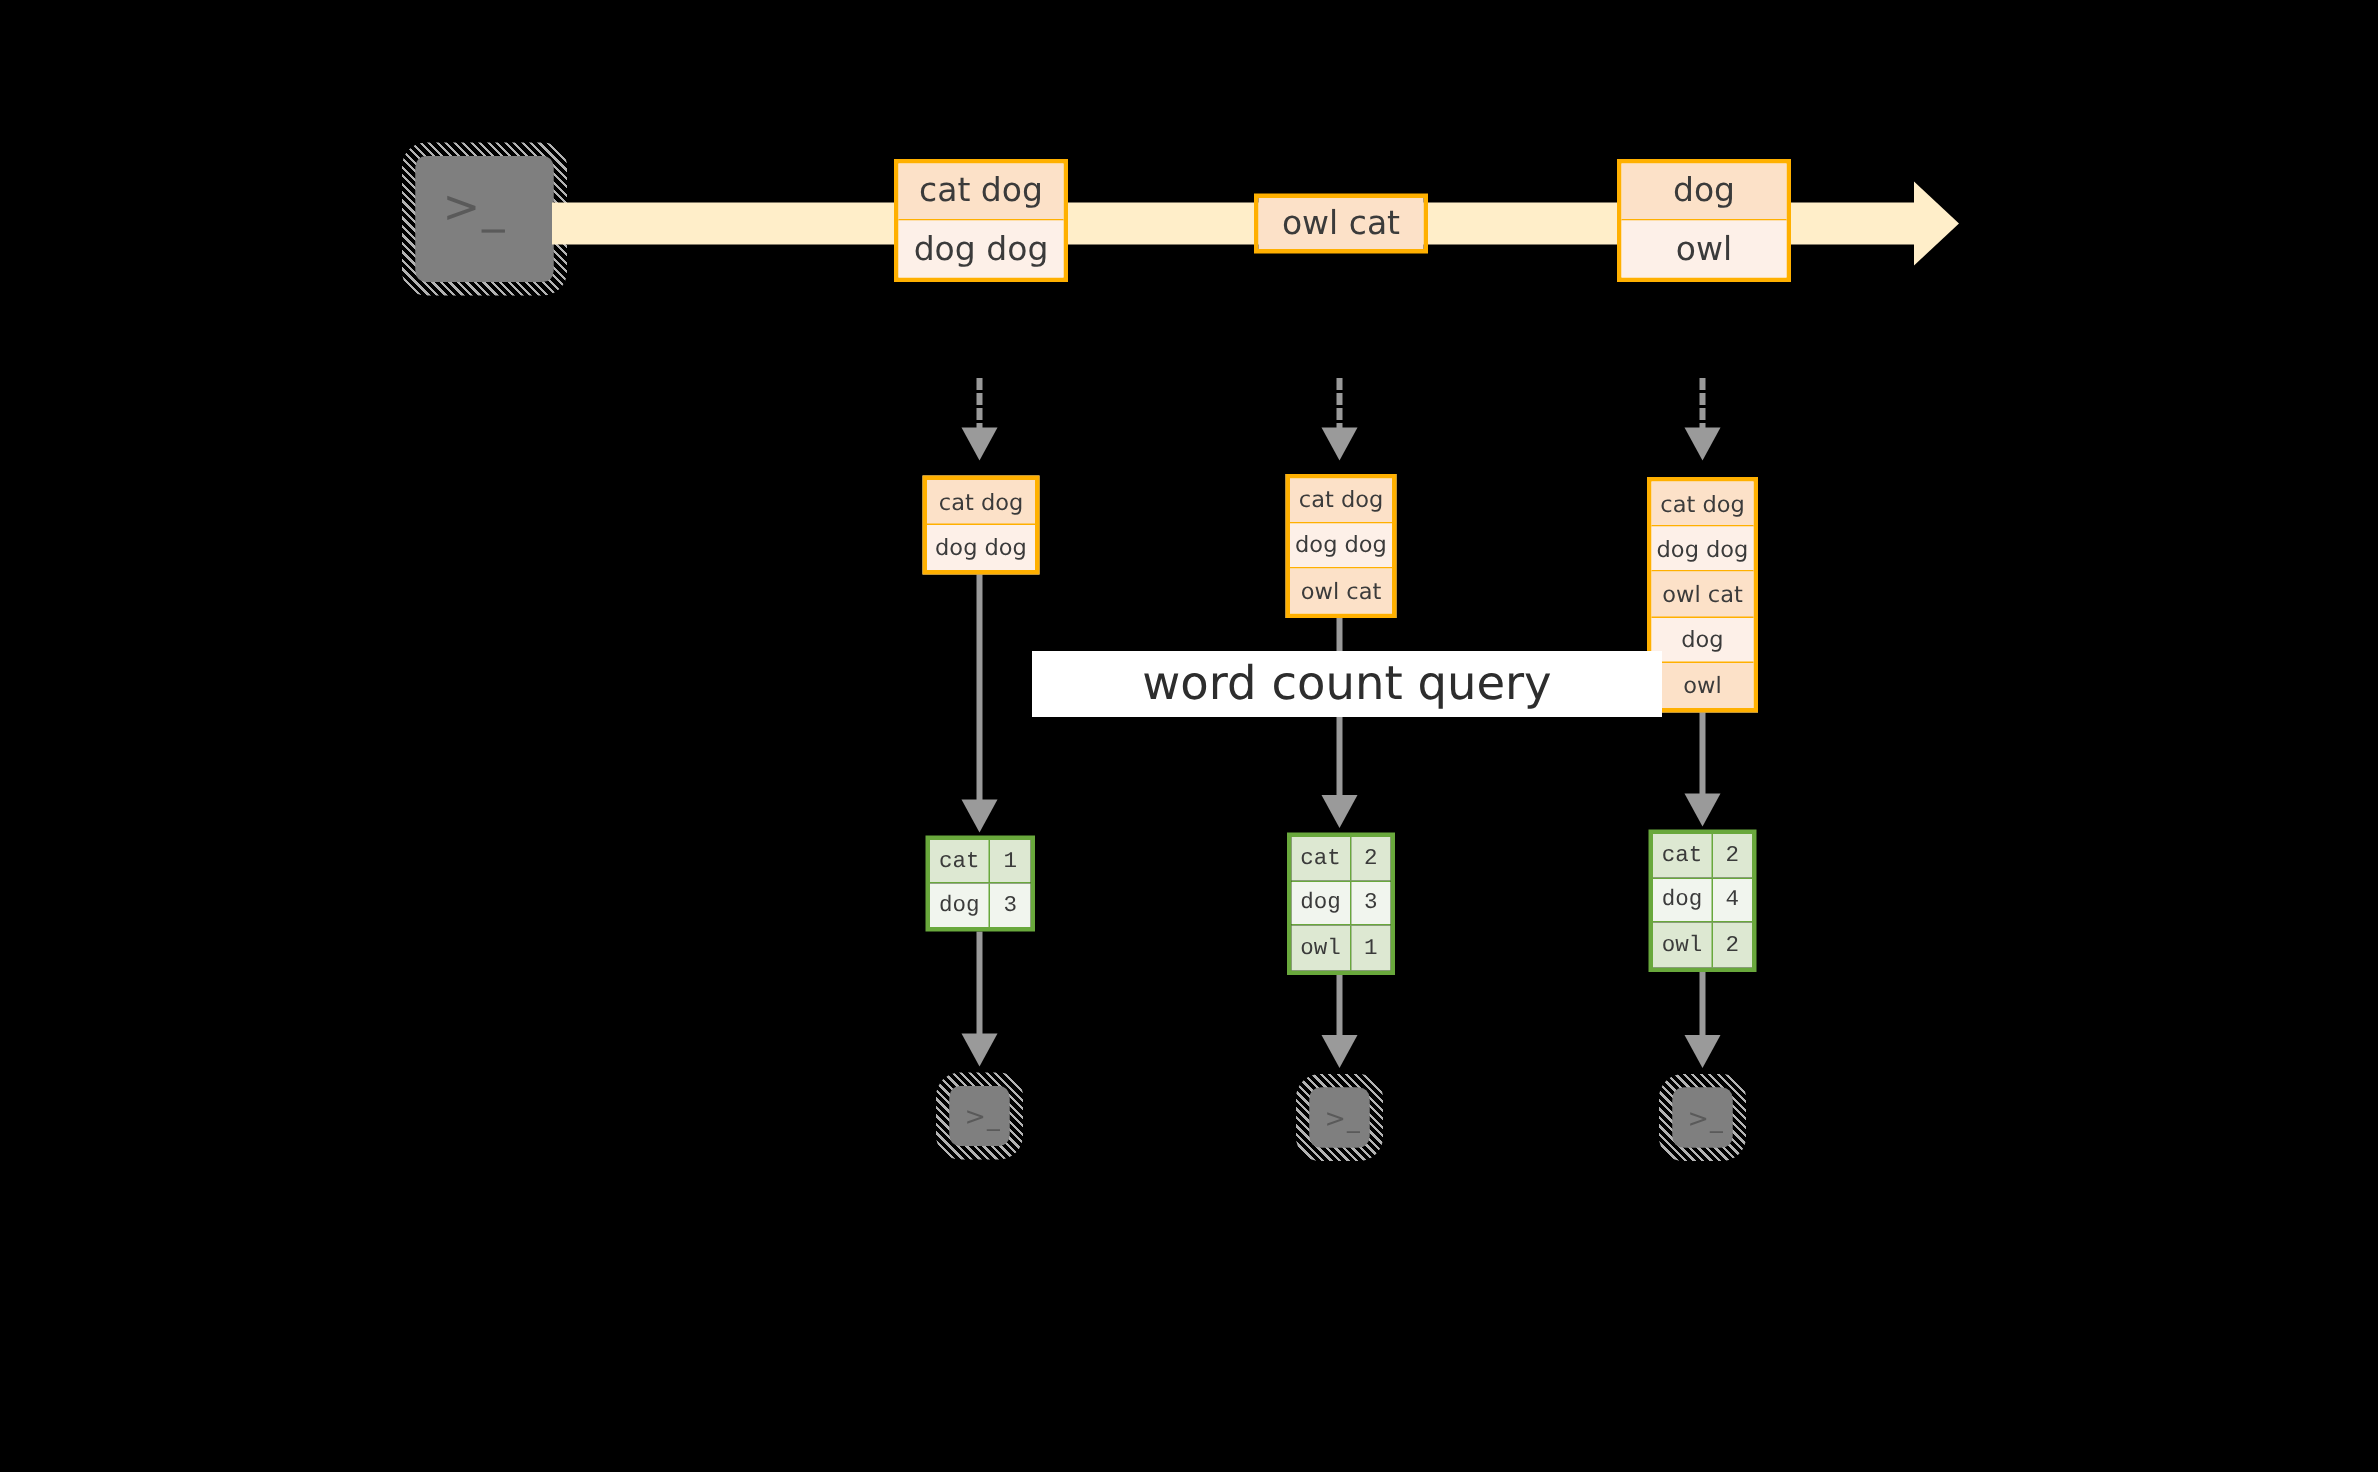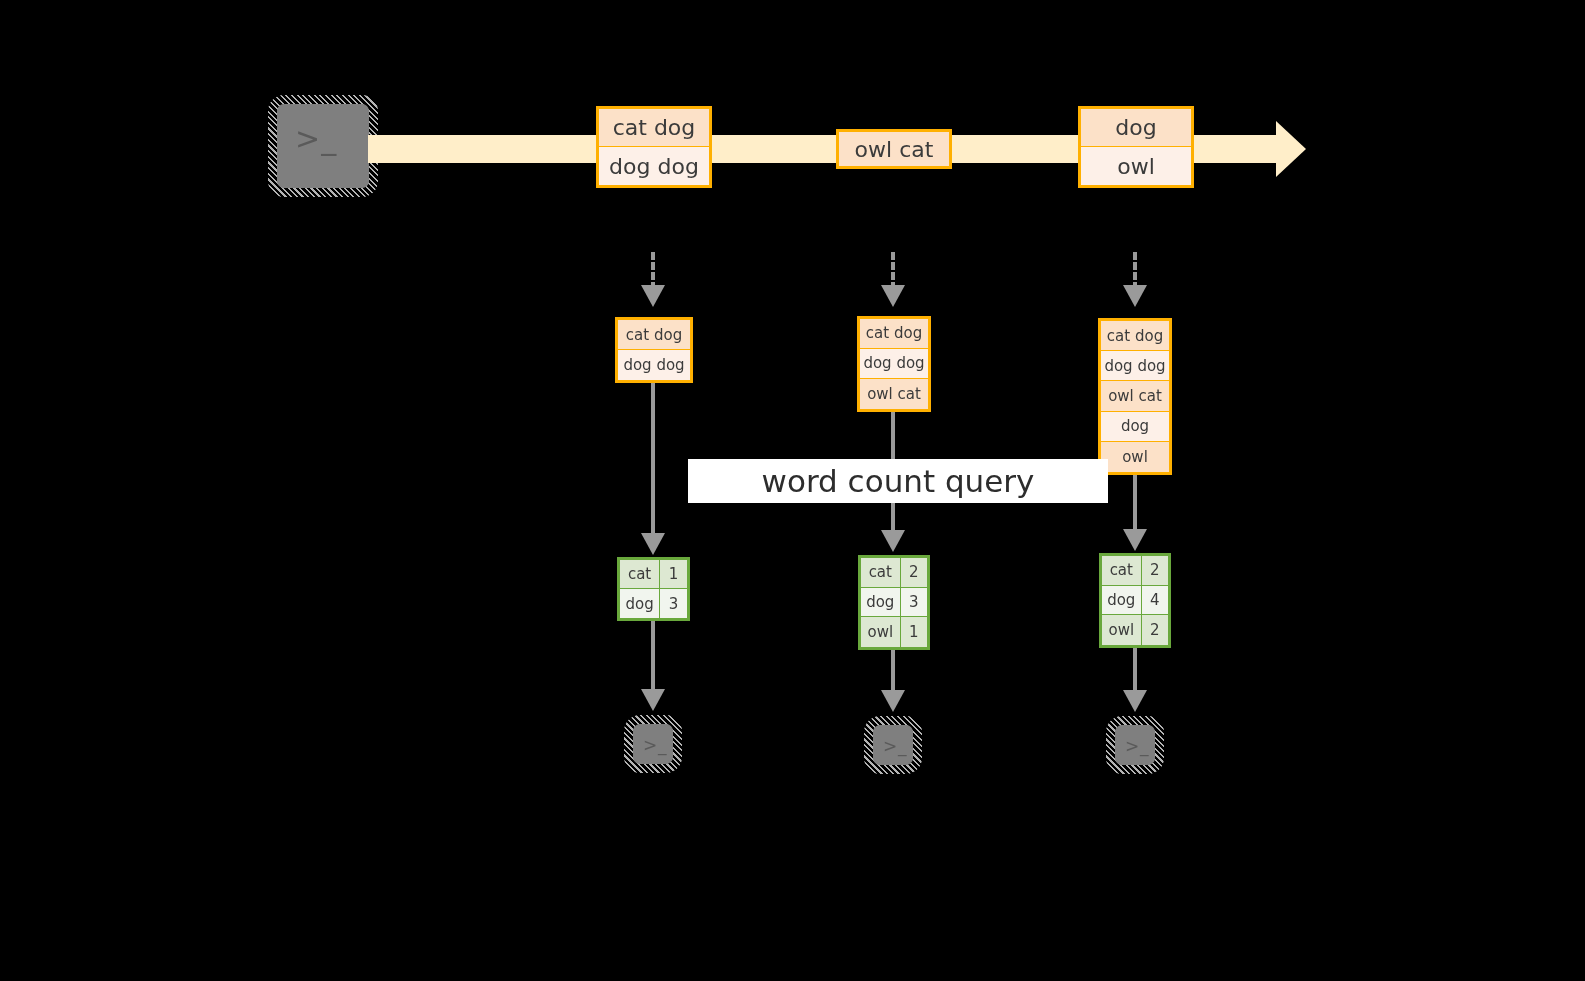--- a/index.html
+++ b/index.html
@@ -81,20 +81,21 @@
   .gtable {
     position: absolute;
     border: 3px solid #69a83c;
     z-index: 5;
     display: flex;
     flex-direction: column;
   }
   .gtable .grow {
     display: flex;
     border-bottom: 1.5px solid #69a83c;
+    font-family: Liberation Mono, monospace;
   }
   .gtable .grow:last-child { border-bottom: none; }
   .gtable .gcell {
     display: flex;
     align-items: center;
     justify-content: center;
     color: #3b3b3b;
     white-space: nowrap;
     border-right: 1.5px solid #69a83c;
   }
@@ -261,17 +262,17 @@
 
   <div class="vline" style="left:1133px; top:648px; height:48px;"></div>
   <div class="vhead" style="left:1123px; top:690px;"></div>
 
   <div class="terminal" style="left:1106px; top:716px; width:58px; height:58px;">
     <div class="hatch"></div>
     <div class="inner"></div>
     <div class="prompt" style="left:10px; top:13px; font-size:17px;">&gt;_</div>
   </div>
 
-  <div class="caption" style="left:688px; top:459px; width:420px; height:44px; font-size:31px;">
+  <div class="caption" style="left:688px; top:434px; width:420px; height:44px; font-size:31px;">
     <span>word count query</span>
   </div>
 
 </div>
 
 </body></html>

